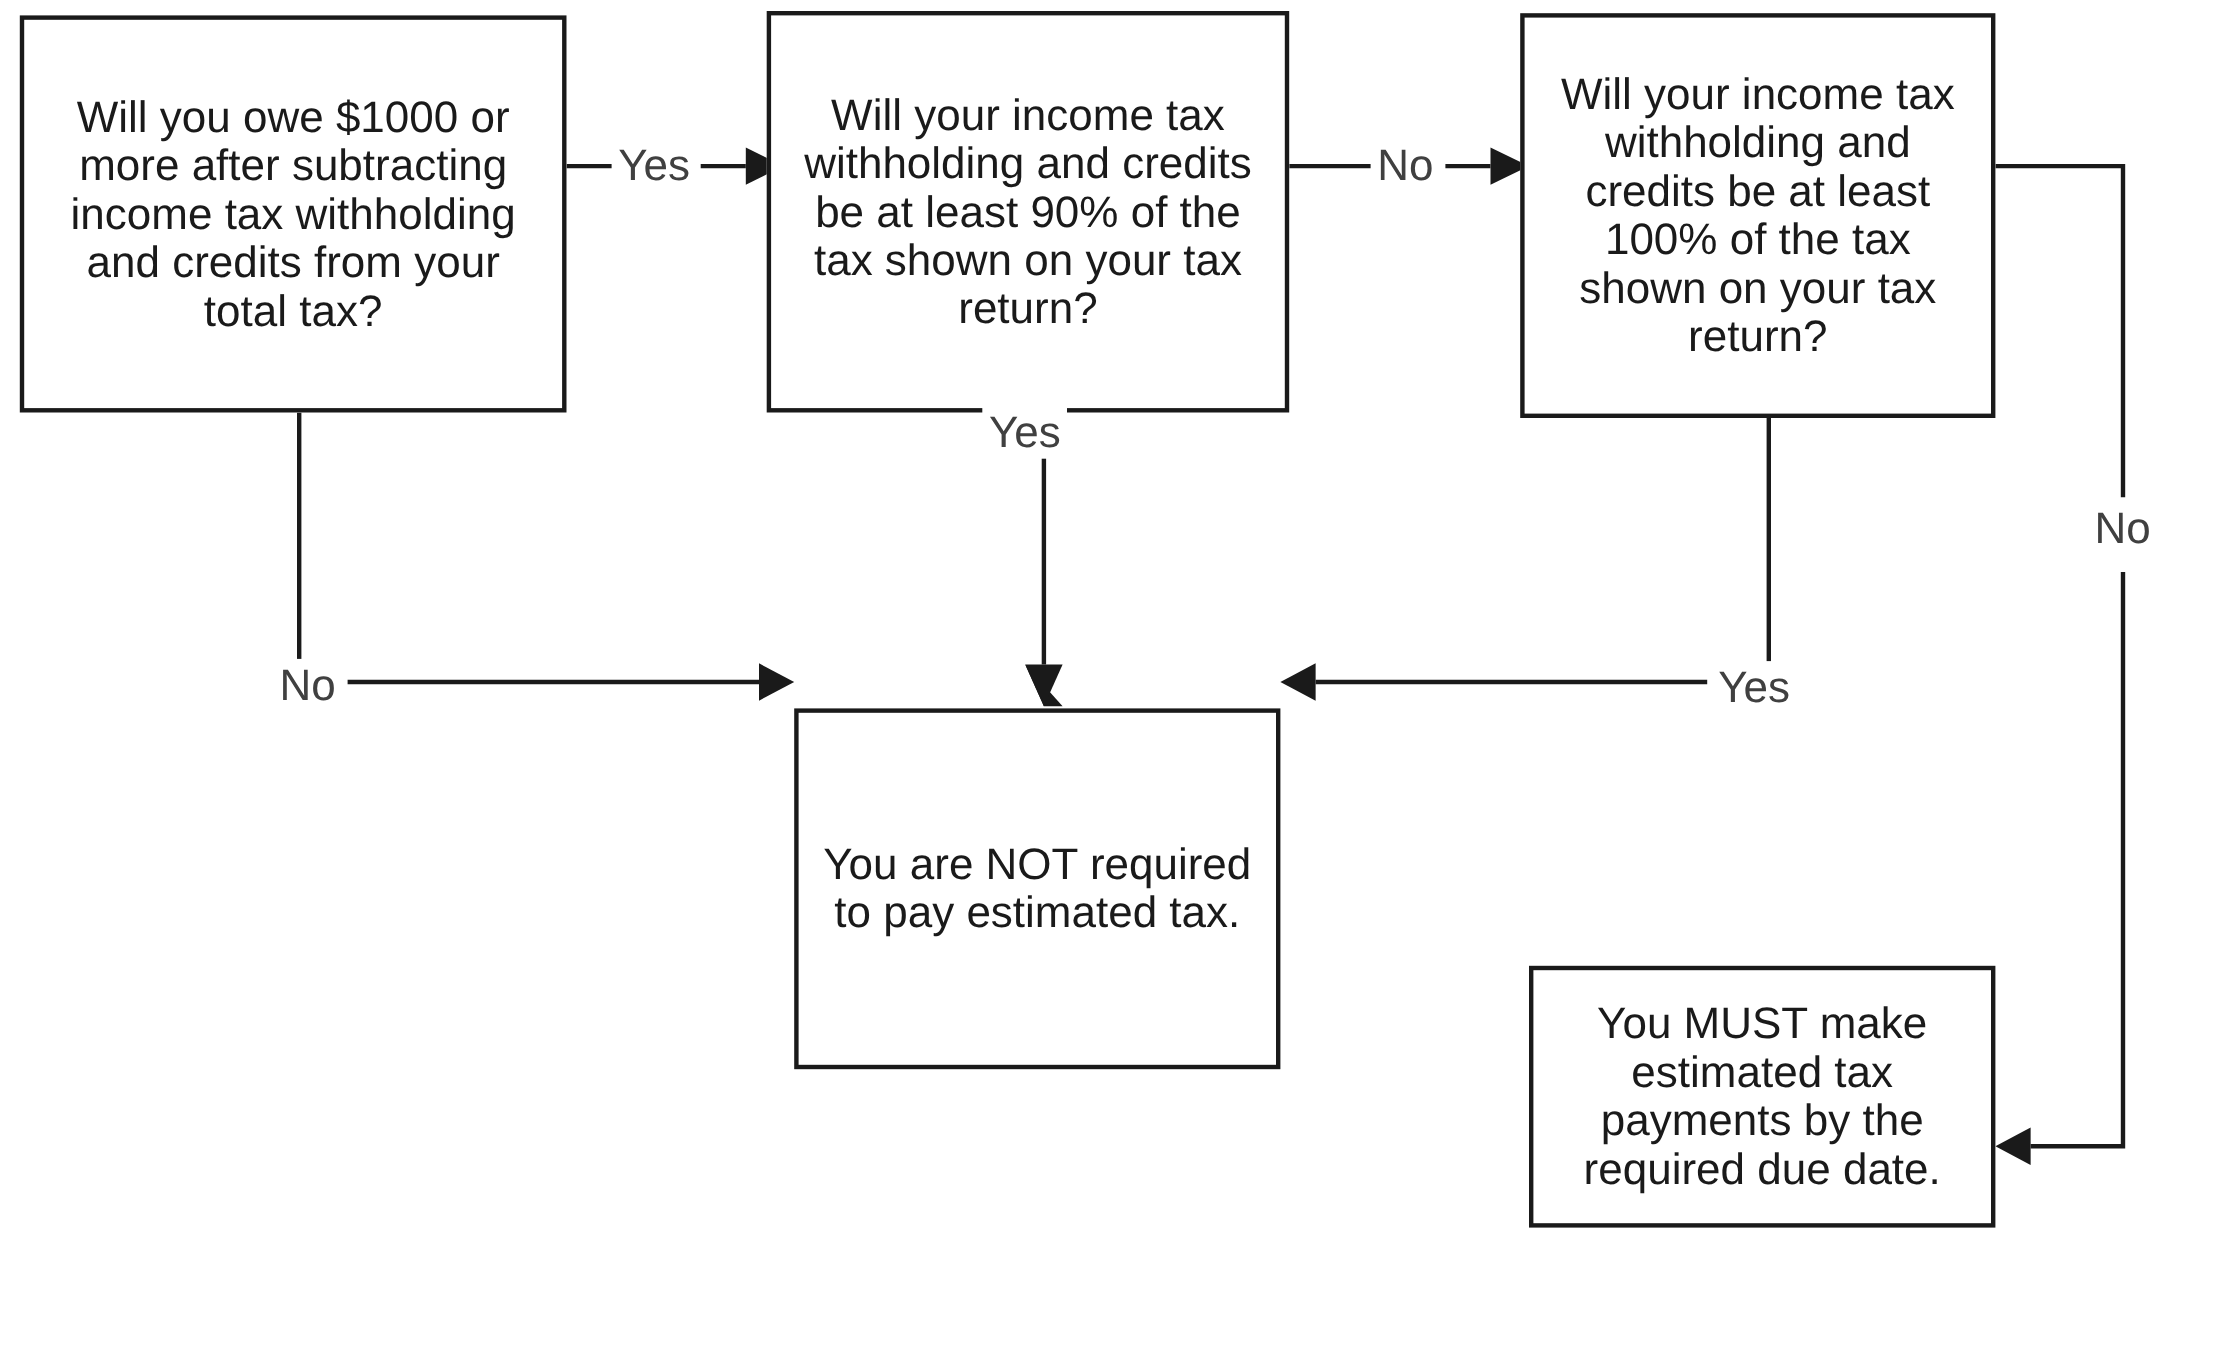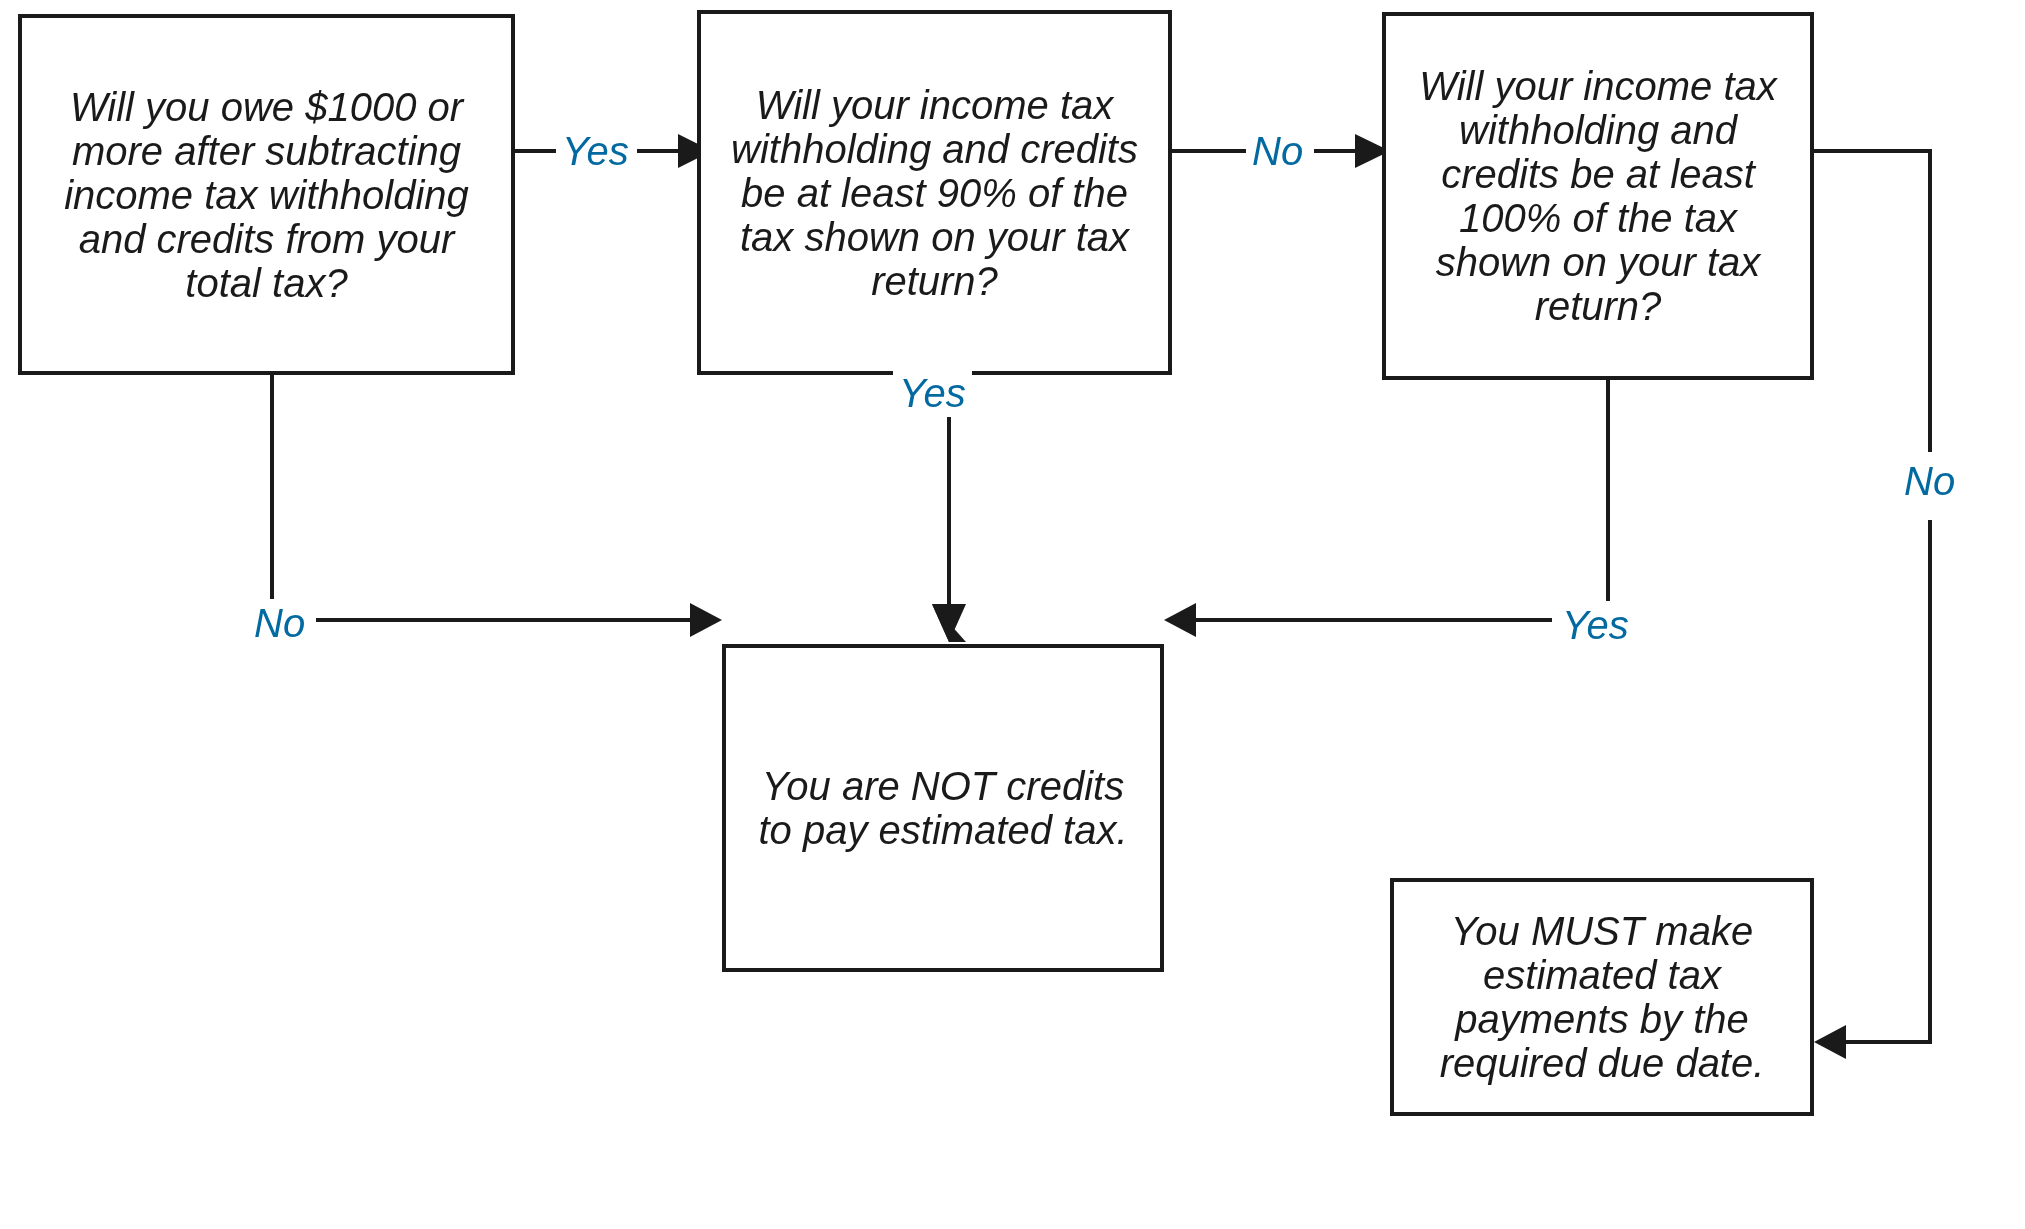--- a/index.html
+++ b/index.html
@@ -7,21 +7,20 @@
     padding: 0;
     background: #ffffff;
   }
   #canvas {
     position: relative;
     width: 2025px;
     height: 1229px;
     background: #ffffff;
     font-family: "Liberation Sans", sans-serif;
     overflow: hidden;
-    font-style: italic;
   }
   .node {
     position: absolute;
     box-sizing: border-box;
     border: 4px solid #1a1a1a;
     background: #ffffff;
     display: flex;
     align-items: center;
     justify-content: center;
     text-align: center;
@@ -32,21 +31,21 @@
     white-space: pre-line;
   }
   #node-owe        { left: 18px;   top: 14px;   width: 497px;  height: 361px; }
   #node-90         { left: 697px;  top: 10px;   width: 475px;  height: 365px; }
   #node-100        { left: 1382px; top: 12px;   width: 432px;  height: 368px; }
   #node-not-req    { left: 722px;  top: 644px;  width: 442px;  height: 328px; }
   #node-must       { left: 1390px; top: 878px;  width: 424px;  height: 238px; }
 
   .edge-label {
     position: absolute;
-    color: #0369a1;
+    color: #404040;
     font-size: 40px;
     line-height: 1;
     background: #ffffff;
     white-space: nowrap;
   }
   #lbl-yes-1   { left: 558px;  top: 131px;  padding: 0 4px; }
   #lbl-no-2    { left: 1248px; top: 131px;  padding: 0 4px; }
   #lbl-yes-mid { left: 893px;  top: 369px;  padding: 4px 6px; }
   #lbl-no-left { left: 248px;  top: 599px;  padding: 4px 6px; }
   #lbl-yes-r   { left: 1556px; top: 601px;  padding: 4px 6px; }
@@ -106,21 +105,21 @@
       <polygon points="1846,1025 1814,1042 1846,1059"></polygon>
     </g>
   </svg>
 
   <div class="node" id="node-owe">Will you owe $1000 or more after subtracting income tax withholding and credits from your total tax?</div>
 
   <div class="node" id="node-90">Will your income tax withholding and credits be at least 90% of the tax shown on your tax return?</div>
 
   <div class="node" id="node-100">Will your income tax withholding and credits be at least 100% of the tax shown on your tax return?</div>
 
-  <div class="node" id="node-not-req">You are NOT credits to pay estimated tax.</div>
+  <div class="node" id="node-not-req">You are NOT required to pay estimated tax.</div>
 
   <div class="node" id="node-must">You MUST make estimated tax payments by the required due date.</div>
 
   <div class="edge-label" id="lbl-yes-1">Yes</div>
 
   <div class="edge-label" id="lbl-no-2">No</div>
 
   <div class="edge-label" id="lbl-yes-mid">Yes</div>
 
   <div class="edge-label" id="lbl-no-left">No</div>

